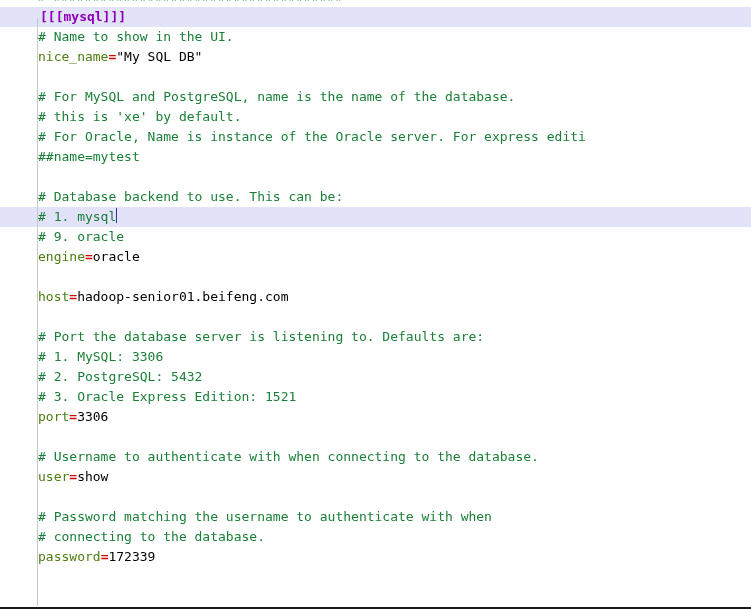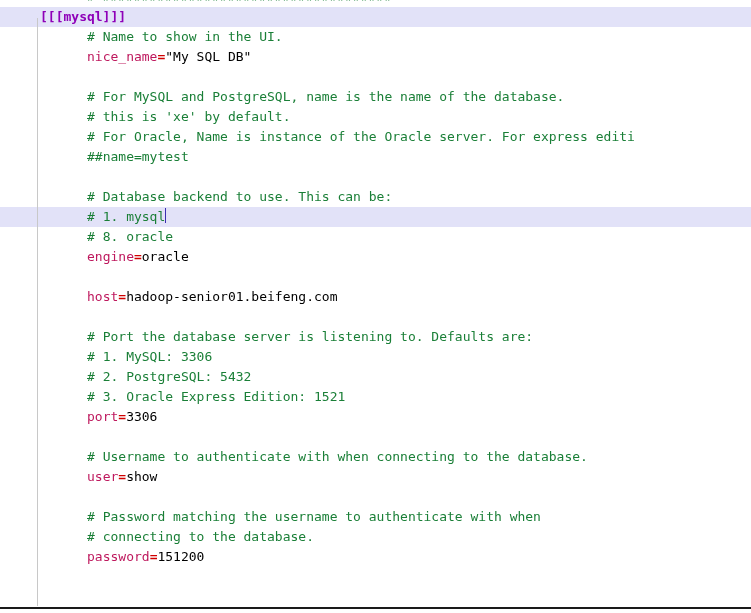--- a/index.html
+++ b/index.html
@@ -72,38 +72,38 @@
   .line.hl {
     background: #e2e2f8;
   }
   .line .txt {
     position: relative;
     z-index: 2;
     display: inline-block;
     padding-left: 40px;
   }
   .line.indent .txt {
-    padding-left: 87px;
+    padding-left: 38px;
   }
 
   
   .line.clipped-top {
     height: 7px;
     line-height: 20px;
     overflow: hidden;
   }
   .line.clipped-top .txt {
     position: relative;
     top: -13px;
     opacity: 0.55;
   }
 
   .tok-section { color: #8e00b8; font-weight: bold; }
   .tok-comment { color: #1a7f37; }
-  .tok-key     { color: #be185d; }
+  .tok-key     { color: #4d7c0f; }
   .tok-eq      { color: #d00000; font-weight: bold; }
   .tok-val     { color: #000000; }
 
   .caret {
     display: inline-block;
     width: 1px;
     height: 15px;
     background: #3b2fb0;
     vertical-align: -2px;
     margin-left: 0px;
@@ -122,34 +122,34 @@
       <div class="line indent"><span class="txt"><span class="tok-comment"># Name to show in the UI.</span></span></div>
       <div class="line indent"><span class="txt"><span class="tok-key">nice_name</span><span class="tok-eq">=</span><span class="tok-val">"My SQL DB"</span></span></div>
       <div class="line indent"><span class="txt"><span class="tok-key"></span></span></div>
       <div class="line indent"><span class="txt"><span class="tok-comment"># For MySQL and PostgreSQL, name is the name of the database.</span></span></div>
       <div class="line indent"><span class="txt"><span class="tok-comment"># this is 'xe' by default.</span></span></div>
       <div class="line indent"><span class="txt"><span class="tok-comment"># For Oracle, Name is instance of the Oracle server. For express editi</span></span></div>
       <div class="line indent"><span class="txt"><span class="tok-comment">##name=mytest</span></span></div>
       <div class="line indent"><span class="txt"><span class="tok-key"></span></span></div>
       <div class="line indent"><span class="txt"><span class="tok-comment"># Database backend to use. This can be:</span></span></div>
       <div class="line indent hl"><span class="txt"><span class="tok-comment"># 1. mysql</span><span class="caret"></span></span></div>
-      <div class="line indent"><span class="txt"><span class="tok-comment"># 8. oracle</span></span></div>
+      <div class="line indent"><span class="txt"><span class="tok-comment"># 9. oracle</span></span></div>
       <div class="line indent"><span class="txt"><span class="tok-key">engine</span><span class="tok-eq">=</span><span class="tok-val">oracle</span></span></div>
       <div class="line indent"><span class="txt"><span class="tok-key"></span></span></div>
       <div class="line indent"><span class="txt"><span class="tok-key">host</span><span class="tok-eq">=</span><span class="tok-val">hadoop-senior01.beifeng.com</span></span></div>
       <div class="line indent"><span class="txt"><span class="tok-key"></span></span></div>
       <div class="line indent"><span class="txt"><span class="tok-comment"># Port the database server is listening to. Defaults are:</span></span></div>
       <div class="line indent"><span class="txt"><span class="tok-comment"># 1. MySQL: 3306</span></span></div>
       <div class="line indent"><span class="txt"><span class="tok-comment"># 2. PostgreSQL: 5432</span></span></div>
       <div class="line indent"><span class="txt"><span class="tok-comment"># 3. Oracle Express Edition: 1521</span></span></div>
       <div class="line indent"><span class="txt"><span class="tok-key">port</span><span class="tok-eq">=</span><span class="tok-val">3306</span></span></div>
       <div class="line indent"><span class="txt"><span class="tok-key"></span></span></div>
       <div class="line indent"><span class="txt"><span class="tok-comment"># Username to authenticate with when connecting to the database.</span></span></div>
       <div class="line indent"><span class="txt"><span class="tok-key">user</span><span class="tok-eq">=</span><span class="tok-val">show</span></span></div>
       <div class="line indent"><span class="txt"><span class="tok-key"></span></span></div>
       <div class="line indent"><span class="txt"><span class="tok-comment"># Password matching the username to authenticate with when</span></span></div>
       <div class="line indent"><span class="txt"><span class="tok-comment"># connecting to the database.</span></span></div>
-      <div class="line indent"><span class="txt"><span class="tok-key">password</span><span class="tok-eq">=</span><span class="tok-val">151200</span></span></div>
+      <div class="line indent"><span class="txt"><span class="tok-key">password</span><span class="tok-eq">=</span><span class="tok-val">172339</span></span></div>
     </div>
 
   <div class="below-strip"></div>
   <div class="bottom-rule"></div>
 </div>
 
 </body></html>

